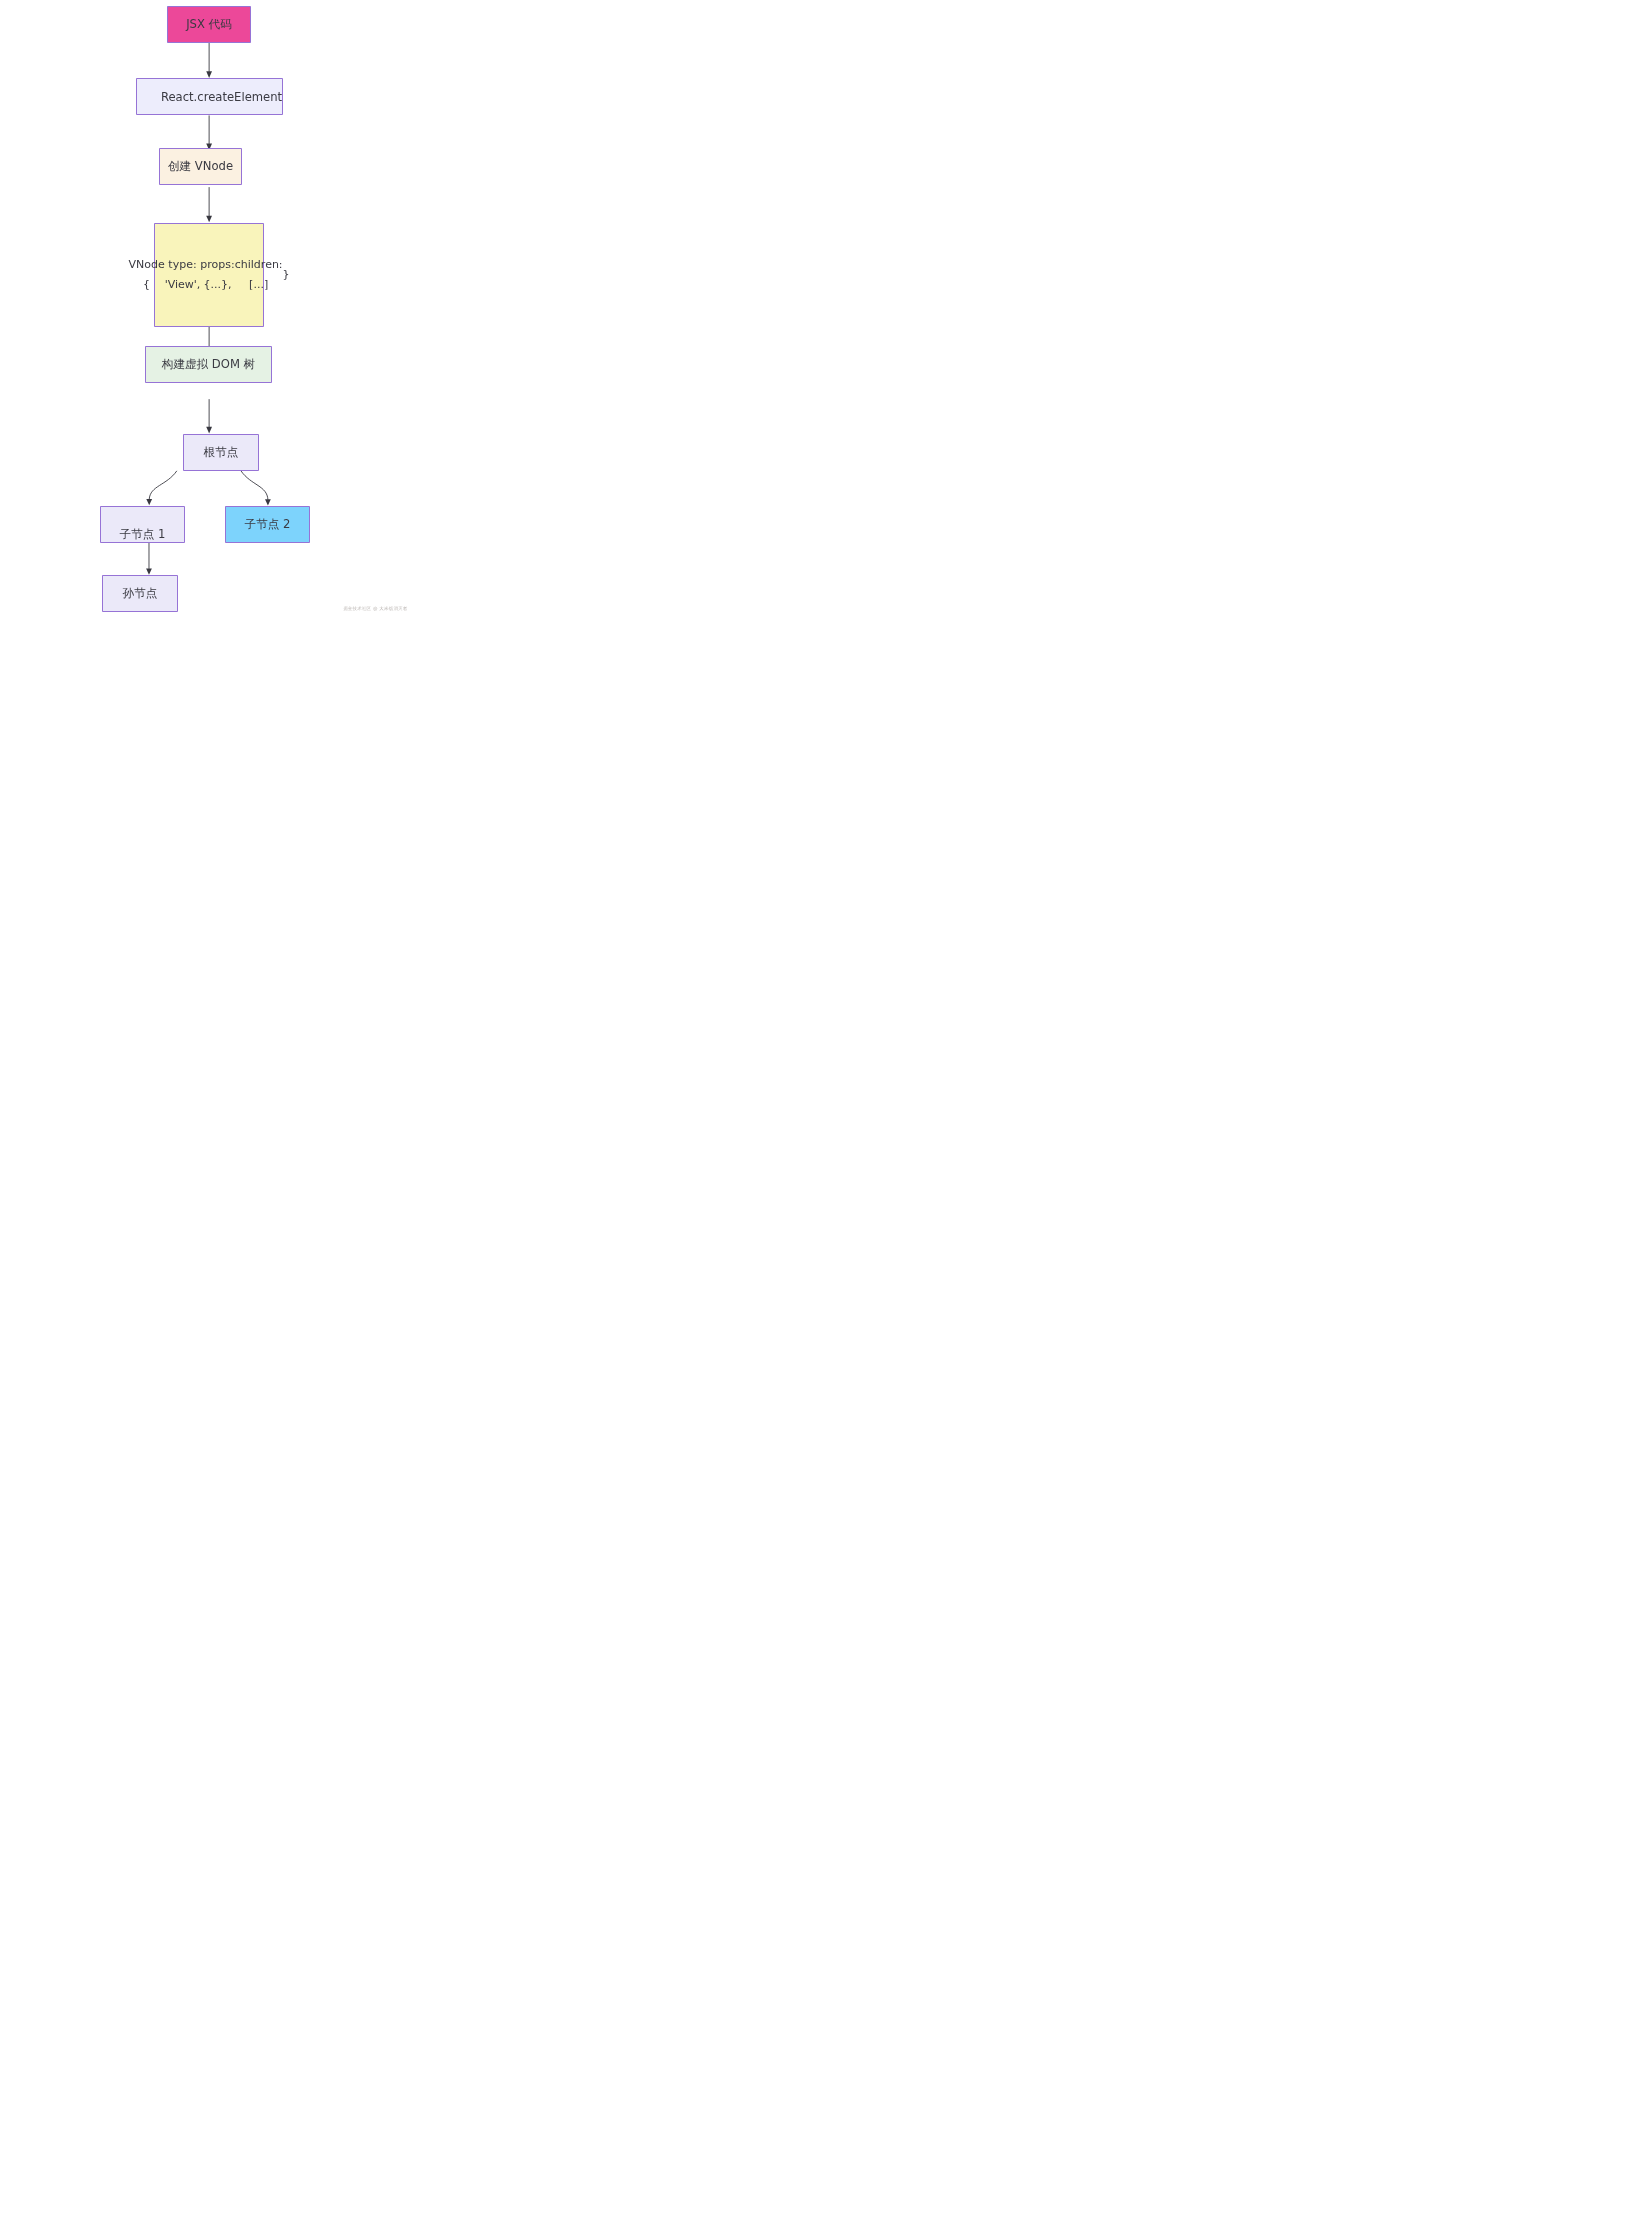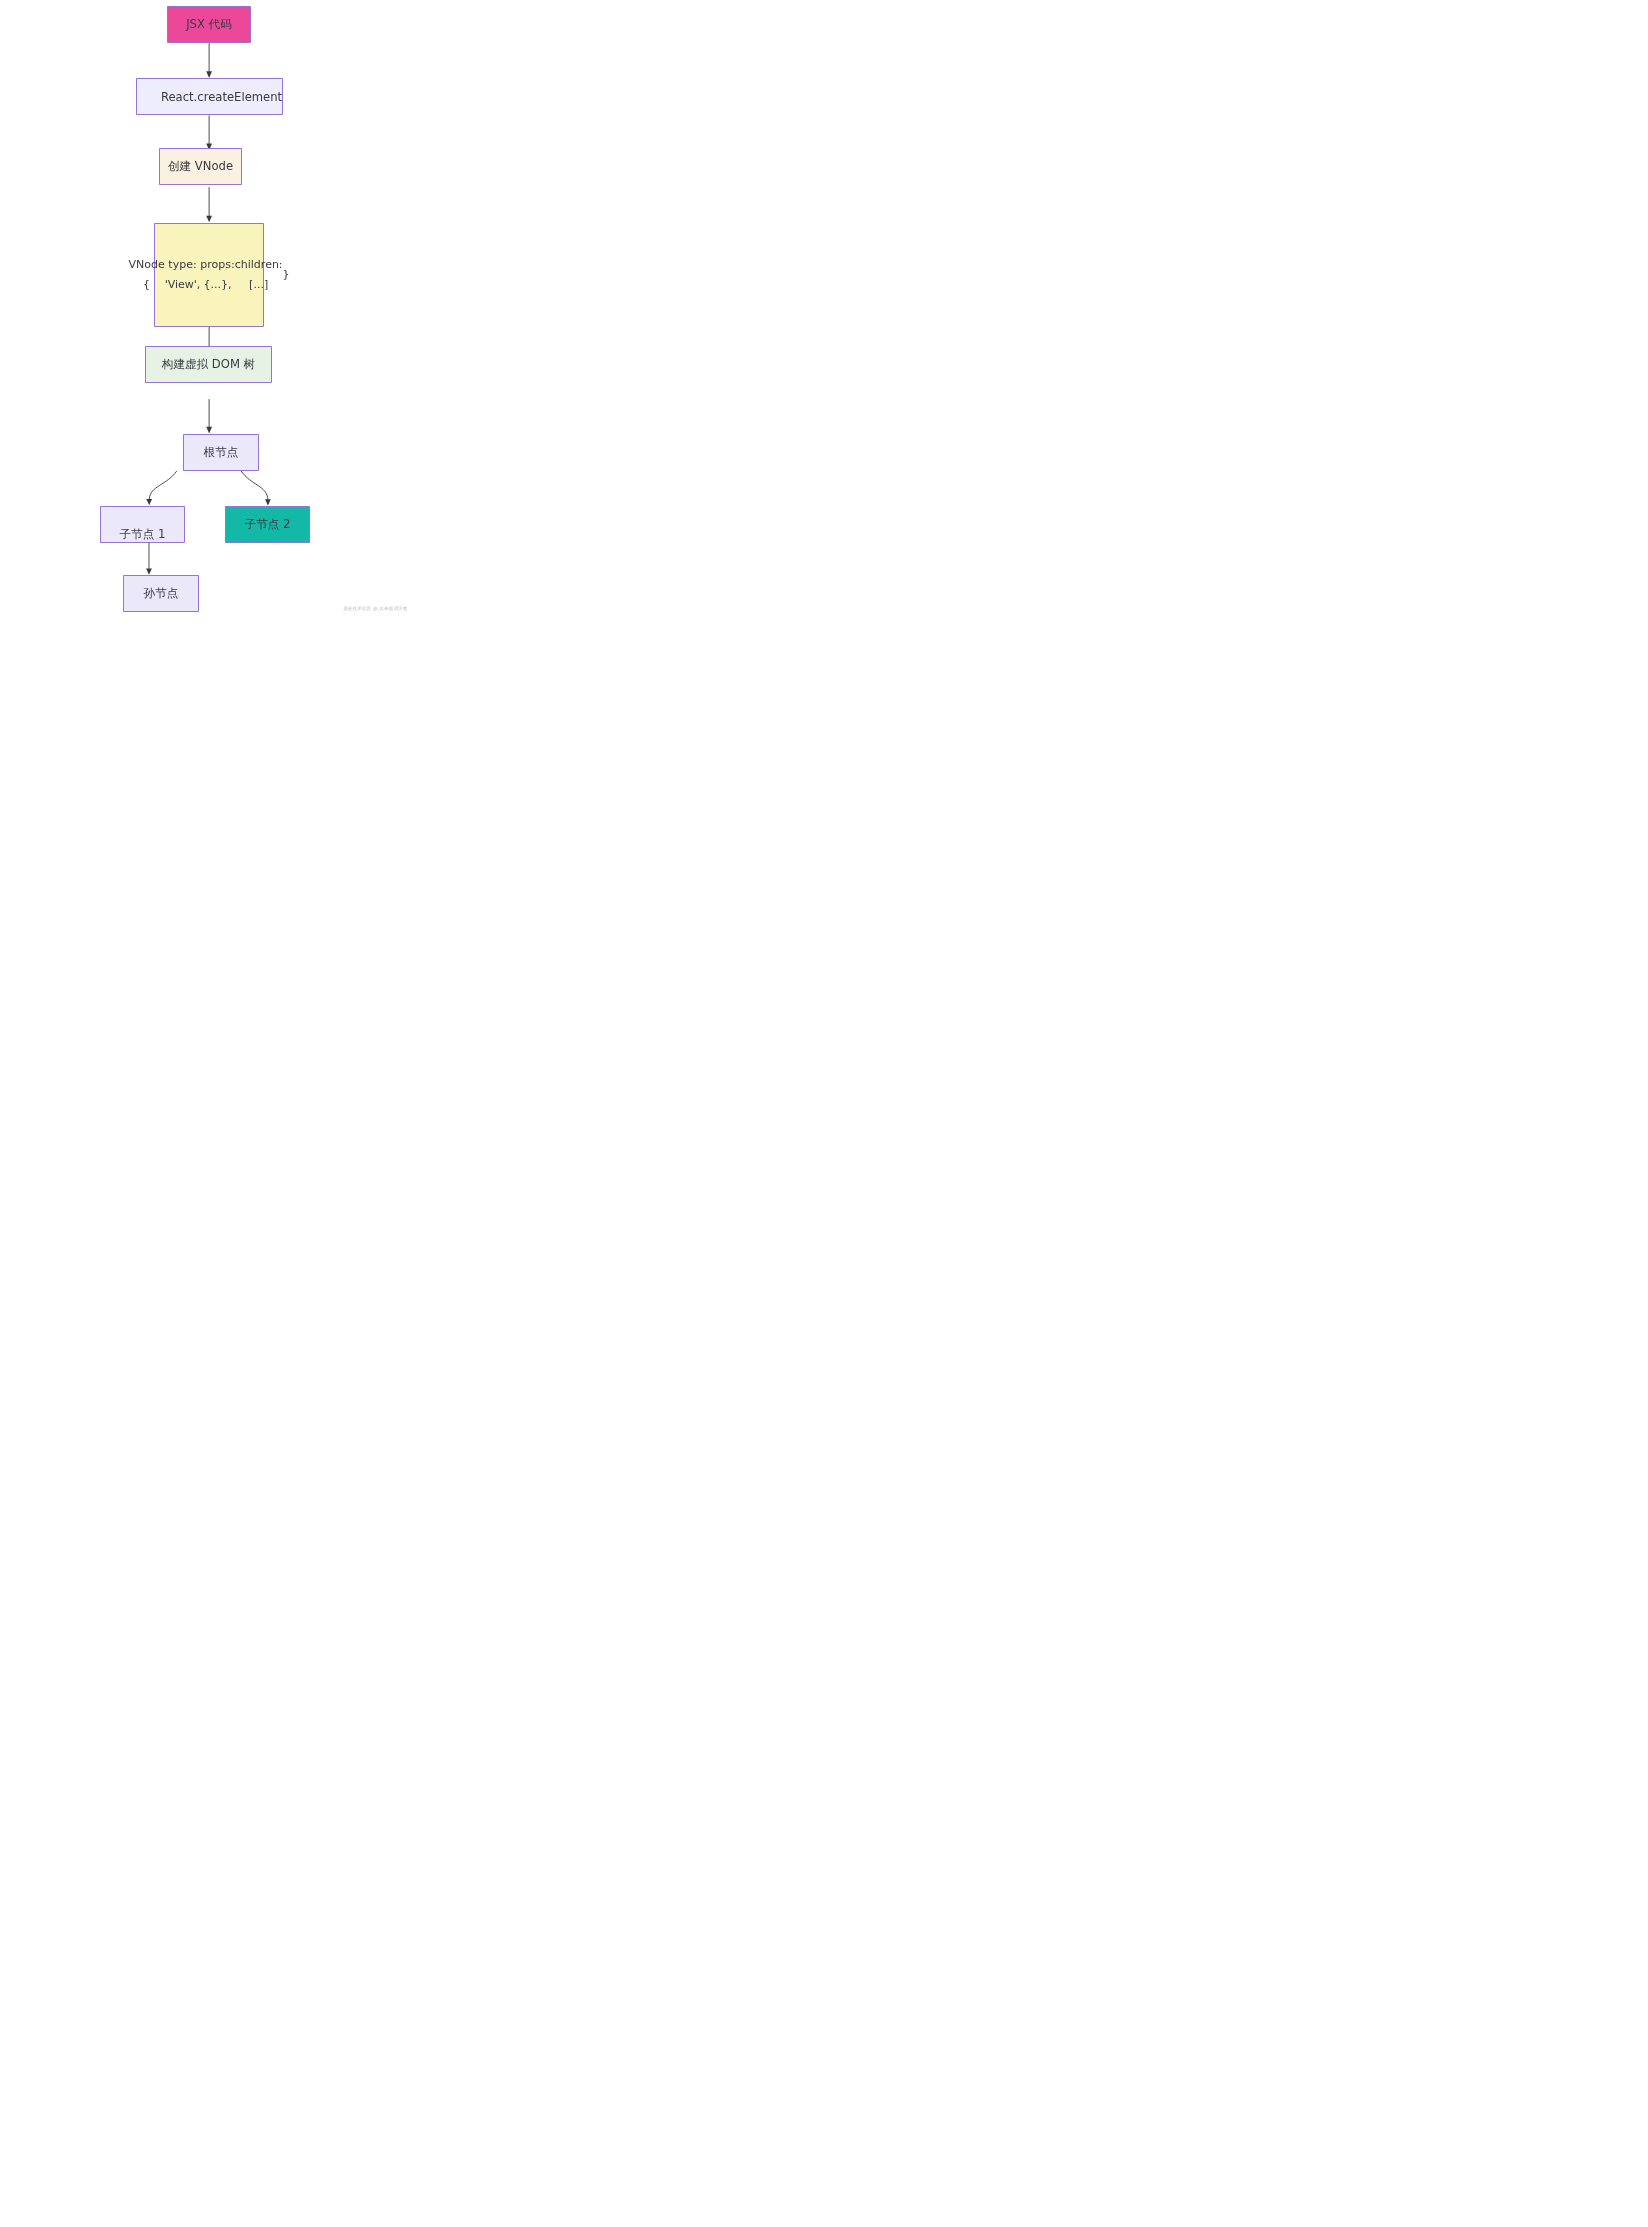--- a/index.html
+++ b/index.html
@@ -48,21 +48,21 @@
     background: #ececfb;
   }
   .node-jsx        { left: 167px; top: 5.8px;   width: 84px; height: 37px; }
   .node-create-el  { left: 136px; top: 78px;  width: 147px; height: 37px; }
   .node-create-vn  { left: 159px; top: 148px;  width: 83px; height: 37px; }
   .node-vnode      { left: 154px; top: 223px;  width: 110px; height: 104px; flex-direction: row; font-size: 11px; line-height: 1.78; }
   .node-build      { left: 145px; top: 346px;  width: 127px; height: 37px; }
   .node-root       { left: 171px; top: 434px;  width: 76px; height: 37px; margin-left: 12px; }
   .node-child1     { left: 100px; top: 506px; width: 85px; height: 37px; align-items: flex-end; }
   .node-child2     { left: 225px; top: 506px; width: 85px; height: 37px; }
-  .node-grandchild { left: 123px; top: 575px; width: 76px; height: 37px; }
+  .node-grandchild { left: 102px; top: 575px; width: 76px; height: 37px; }
   .code-line { display: block; }
   .watermark {
     position: absolute;
     right: 4.5px;
     bottom: 2.2px;
     z-index: 3;
     font-size: 4.5px;
     color: #bdb8b5;
     text-shadow: 0.4px 0.4px 0 #ffffff;
     letter-spacing: 0.2px;
@@ -124,21 +124,21 @@
   </div>
 
   <div class="node node-root" style="background: rgb(235, 233, 249);">
     <span>根节点</span>
   </div>
 
   <div class="node node-child1" style="background: rgb(235, 233, 249);">
     <span>子节点 1</span>
   </div>
 
-  <div class="node node-child2" style="background: #14b8a6;">
+  <div class="node node-child2" style="background: #7dd3fc;">
     <span>子节点 2</span>
   </div>
 
   <div class="node node-grandchild" style="background: rgb(235, 233, 249);">
     <span>孙节点</span>
   </div>
 
   <div class="watermark">掘金技术社区 @ 大米饭消灭者</div>
 
 </div>

